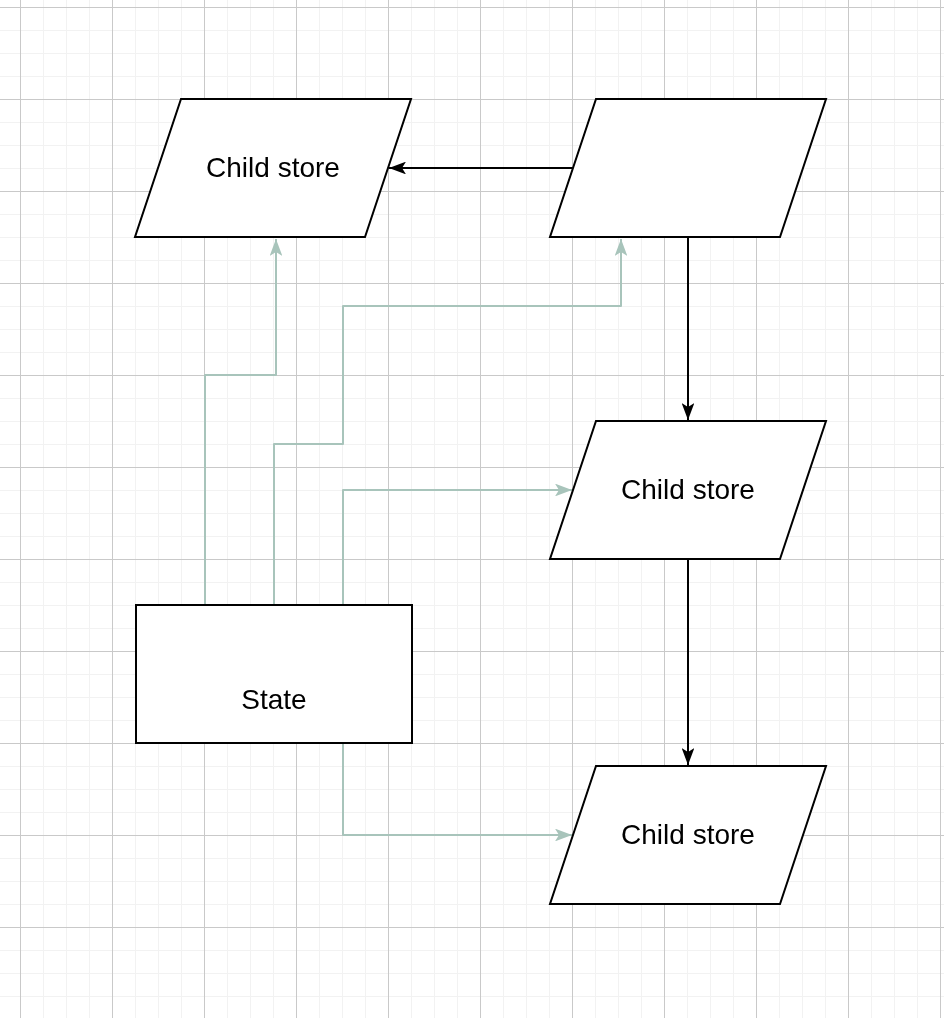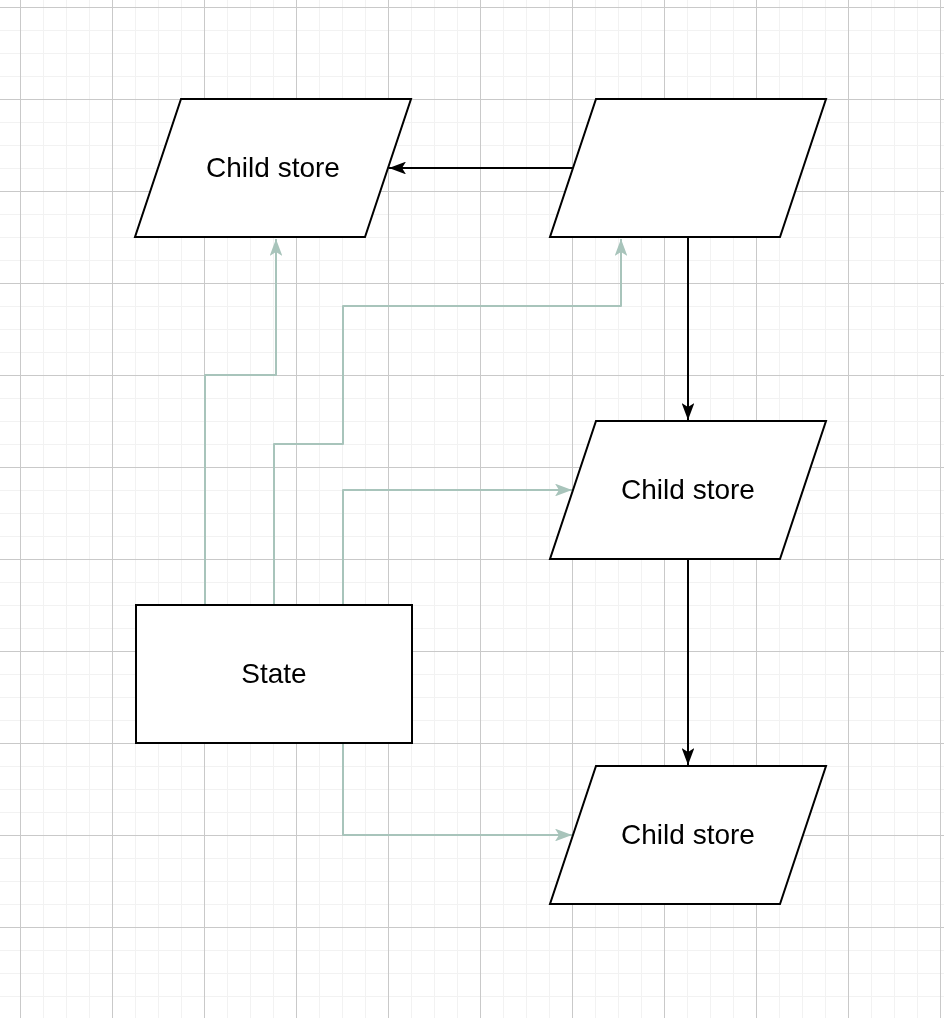--- a/index.html
+++ b/index.html
@@ -96,15 +96,15 @@
       <path class="node" d="M596,99 L826,99 L780,237 L550,237 Z"></path>
       <path class="node" d="M596,421 L826,421 L780,559 L550,559 Z"></path>
       <path class="node" d="M596,766 L826,766 L780,904 L550,904 Z"></path>
       <rect class="node" x="136" y="605" width="276" height="138"></rect>
     </g>
   </svg>
 
   <div class="node-label" style="left:273px; top:168px">Child store</div>
   <div class="node-label" style="left:688px; top:490px">Child store</div>
   <div class="node-label" style="left:688px; top:835px">Child store</div>
-  <div class="node-label" style="left:274px; top:674px">State</div>
+  <div class="node-label" style="left:274px; top:700px">State</div>
 
 </div>
 
 </body></html>

